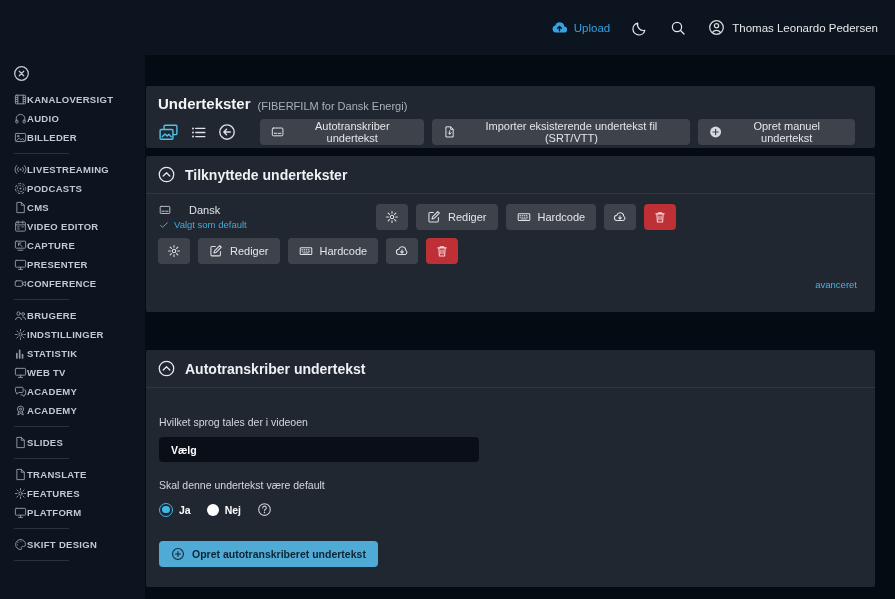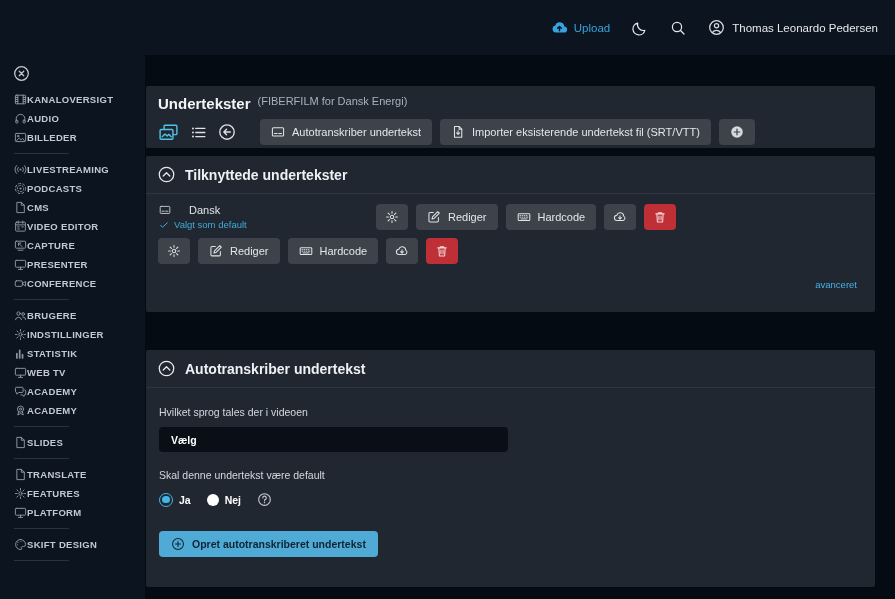--- a/index.html
+++ b/index.html
@@ -30,21 +30,21 @@
   .close-ic{position:absolute;top:10px;left:13px;width:17px;height:17px;color:#c6cbd2;cursor:pointer}
   .navs{padding-top:35px}
   .nav{height:19px;display:flex;align-items:center;padding-left:14px;cursor:pointer}
   .nav svg{width:13px;height:13px;color:#8d949e;flex:none}
   .nav span{font-size:9.5px;font-weight:bold;letter-spacing:.3px;color:#c3c9d0;white-space:nowrap}
   .sep{width:55px;border-top:1px solid #2a323e;margin:6px 0 6px 14px}
 
   
   .panel{position:absolute;left:146px;width:729px;background:#212731;border-radius:2px;box-sizing:border-box}
   #p1{top:86px;height:62px;padding:9px 12px}
-  .ptitle{display:flex;align-items:flex-start;gap:7px}
+  .ptitle{display:flex;align-items:flex-end;gap:7px}
   .ptitle b{font-size:15px;color:#f2f4f6}
   .ptitle i{font-style:normal;font-size:11px;color:#aab1b9}
   .toolrow{margin-top:7px;display:flex;align-items:center}
   .tool-ics{display:flex;align-items:center;gap:11px;margin-right:24px}
   .tool-ics svg{cursor:pointer}
   .ic-frames{width:21px;height:19px;color:#4fc3e8}
   .ic-list{width:17px;height:17px;color:#dfe3e7}
   .ic-back{width:18px;height:18px;color:#dfe3e7}
   .gbtn{background:#3e434b;border:none;border-radius:4px;color:#e3e6ea;font-size:11px;height:26px;
     padding:0 11px;display:inline-flex;align-items:center;gap:7px;margin-right:8px;cursor:pointer;font-family:inherit}
@@ -63,22 +63,22 @@
   .status svg{width:10px;height:10px}
   .rowbtns{display:flex;align-items:center;gap:8px}
   .sqbtn{width:32px;height:26px;background:#3e434b;border:none;border-radius:4px;color:#dfe3e7;
     display:inline-flex;align-items:center;justify-content:center;cursor:pointer}
   .sqbtn svg{width:14px;height:14px}
   .danger{background:#bf3036;color:#f3d7d9}
   .advlink{position:absolute;right:18px;bottom:22px;font-size:9.5px;color:#45b3e2;cursor:pointer}
 
   #p3{top:350px;height:237px}
   .p3body{padding:12px 13px}
-  .flabel{font-size:10.5px;color:#d3d8dd;margin-top:6px}
-  .selectbox{width:349px;height:25px;background:#0a0e17;border-radius:4px;color:#fff;font-size:10.5px;
+  .flabel{font-size:10.5px;color:#d3d8dd;margin-top:16px}
+  .selectbox{width:320px;height:25px;background:#0a0e17;border-radius:4px;color:#fff;font-size:10.5px;
     font-weight:bold;display:flex;align-items:center;padding:0 12px;box-sizing:border-box;margin-top:9px;cursor:pointer}
   .lbl2{margin-top:17px}
   .radios{display:flex;align-items:center;gap:16px;margin-top:11px}
   .radio{display:flex;align-items:center;gap:6px;cursor:pointer}
   .radio b{font-size:10.5px;color:#fff}
   .rd-on{width:12px;height:12px;border-radius:50%;border:1.5px solid #41b7e5;position:relative}
   .rd-on::after{content:"";position:absolute;inset:2.2px;border-radius:50%;background:#41b7e5}
   .rd-off{width:12px;height:12px;border-radius:50%;background:#fff}
   .qic{width:15px;height:15px;color:#c6cbd1;cursor:pointer}
   .primarybtn{margin-top:24px;background:#4fabd5;border:none;border-radius:4px;color:#0e2433;font-size:10.5px;
@@ -431,20 +431,21 @@
     <button class="gbtn">
       <svg>
           <use href="#i-import"></use>
         </svg>
       <span>Importer eksisterende undertekst fil (SRT/VTT)</span>
     </button>
     <button class="gbtn">
       <svg style="color:#d6d9dd">
           <use href="#i-pluscirclefill"></use>
         </svg>
+      <span>Opret manuel undertekst</span>
     </button>
   </div>
 </div>
 
 <div class="panel" id="p2">
   <div class="phead">
     <svg>
         <use href="#i-chevupcircle"></use>
       </svg>
     <span>Tilknyttede undertekster</span>

